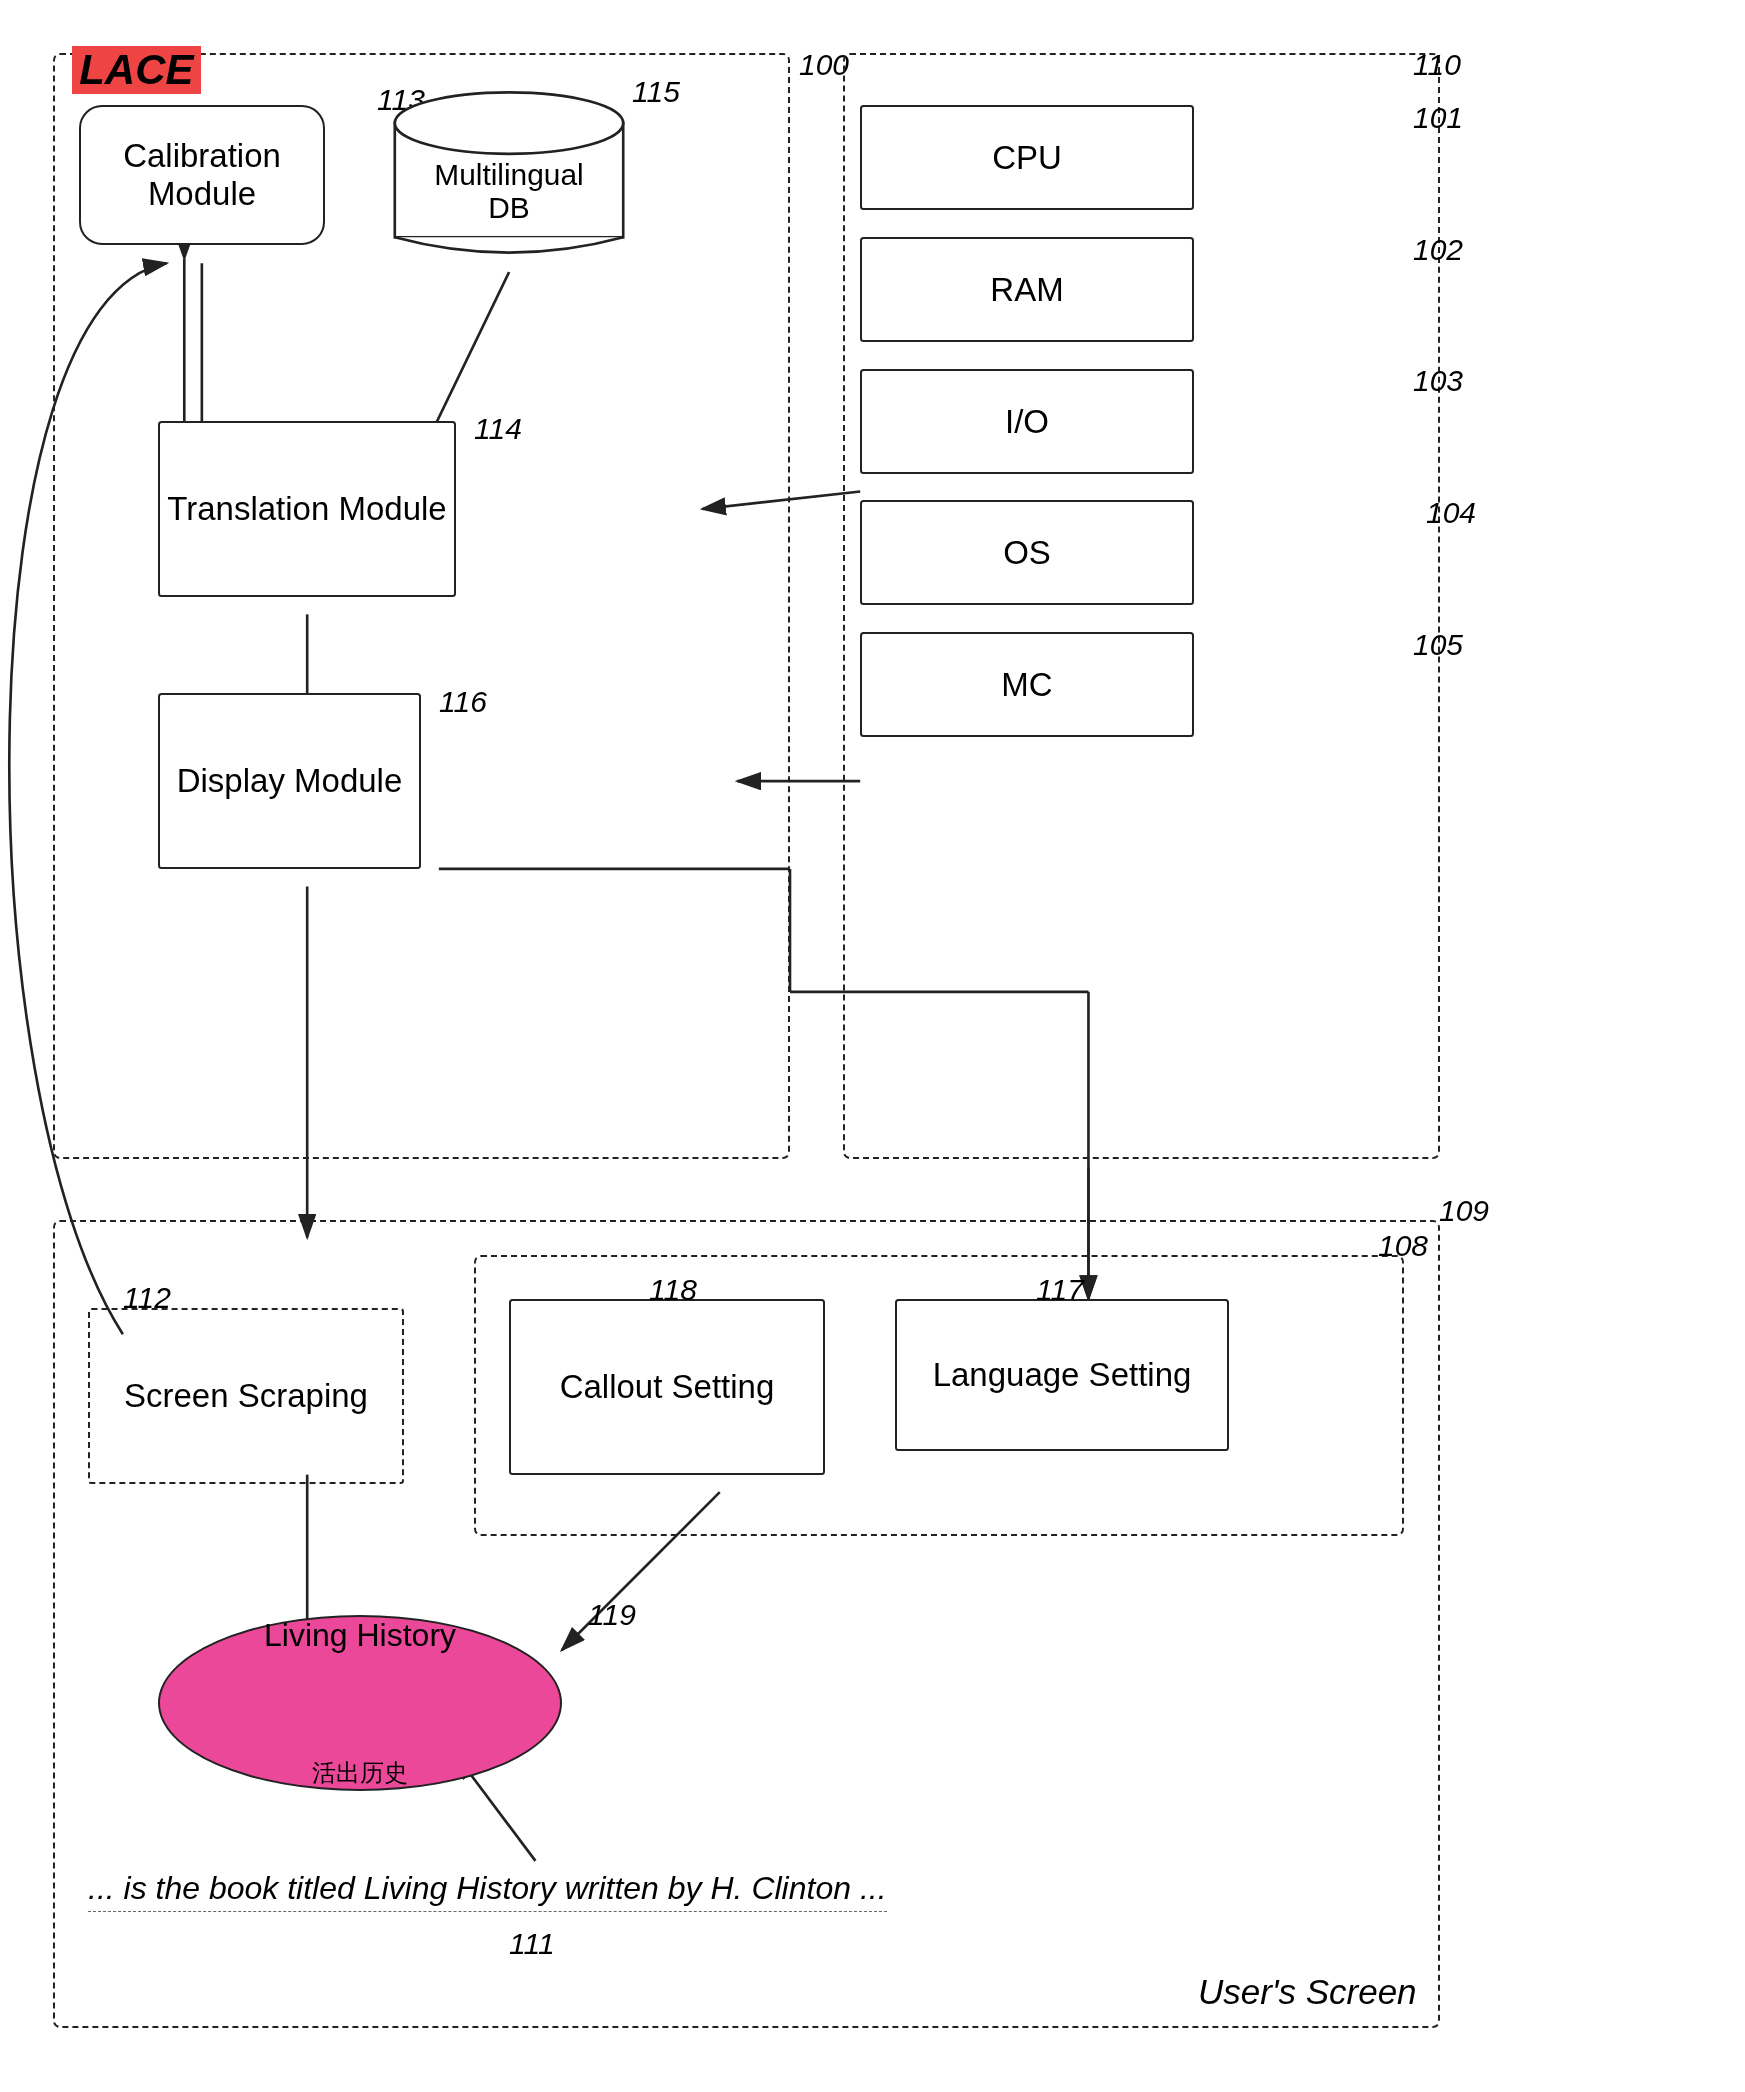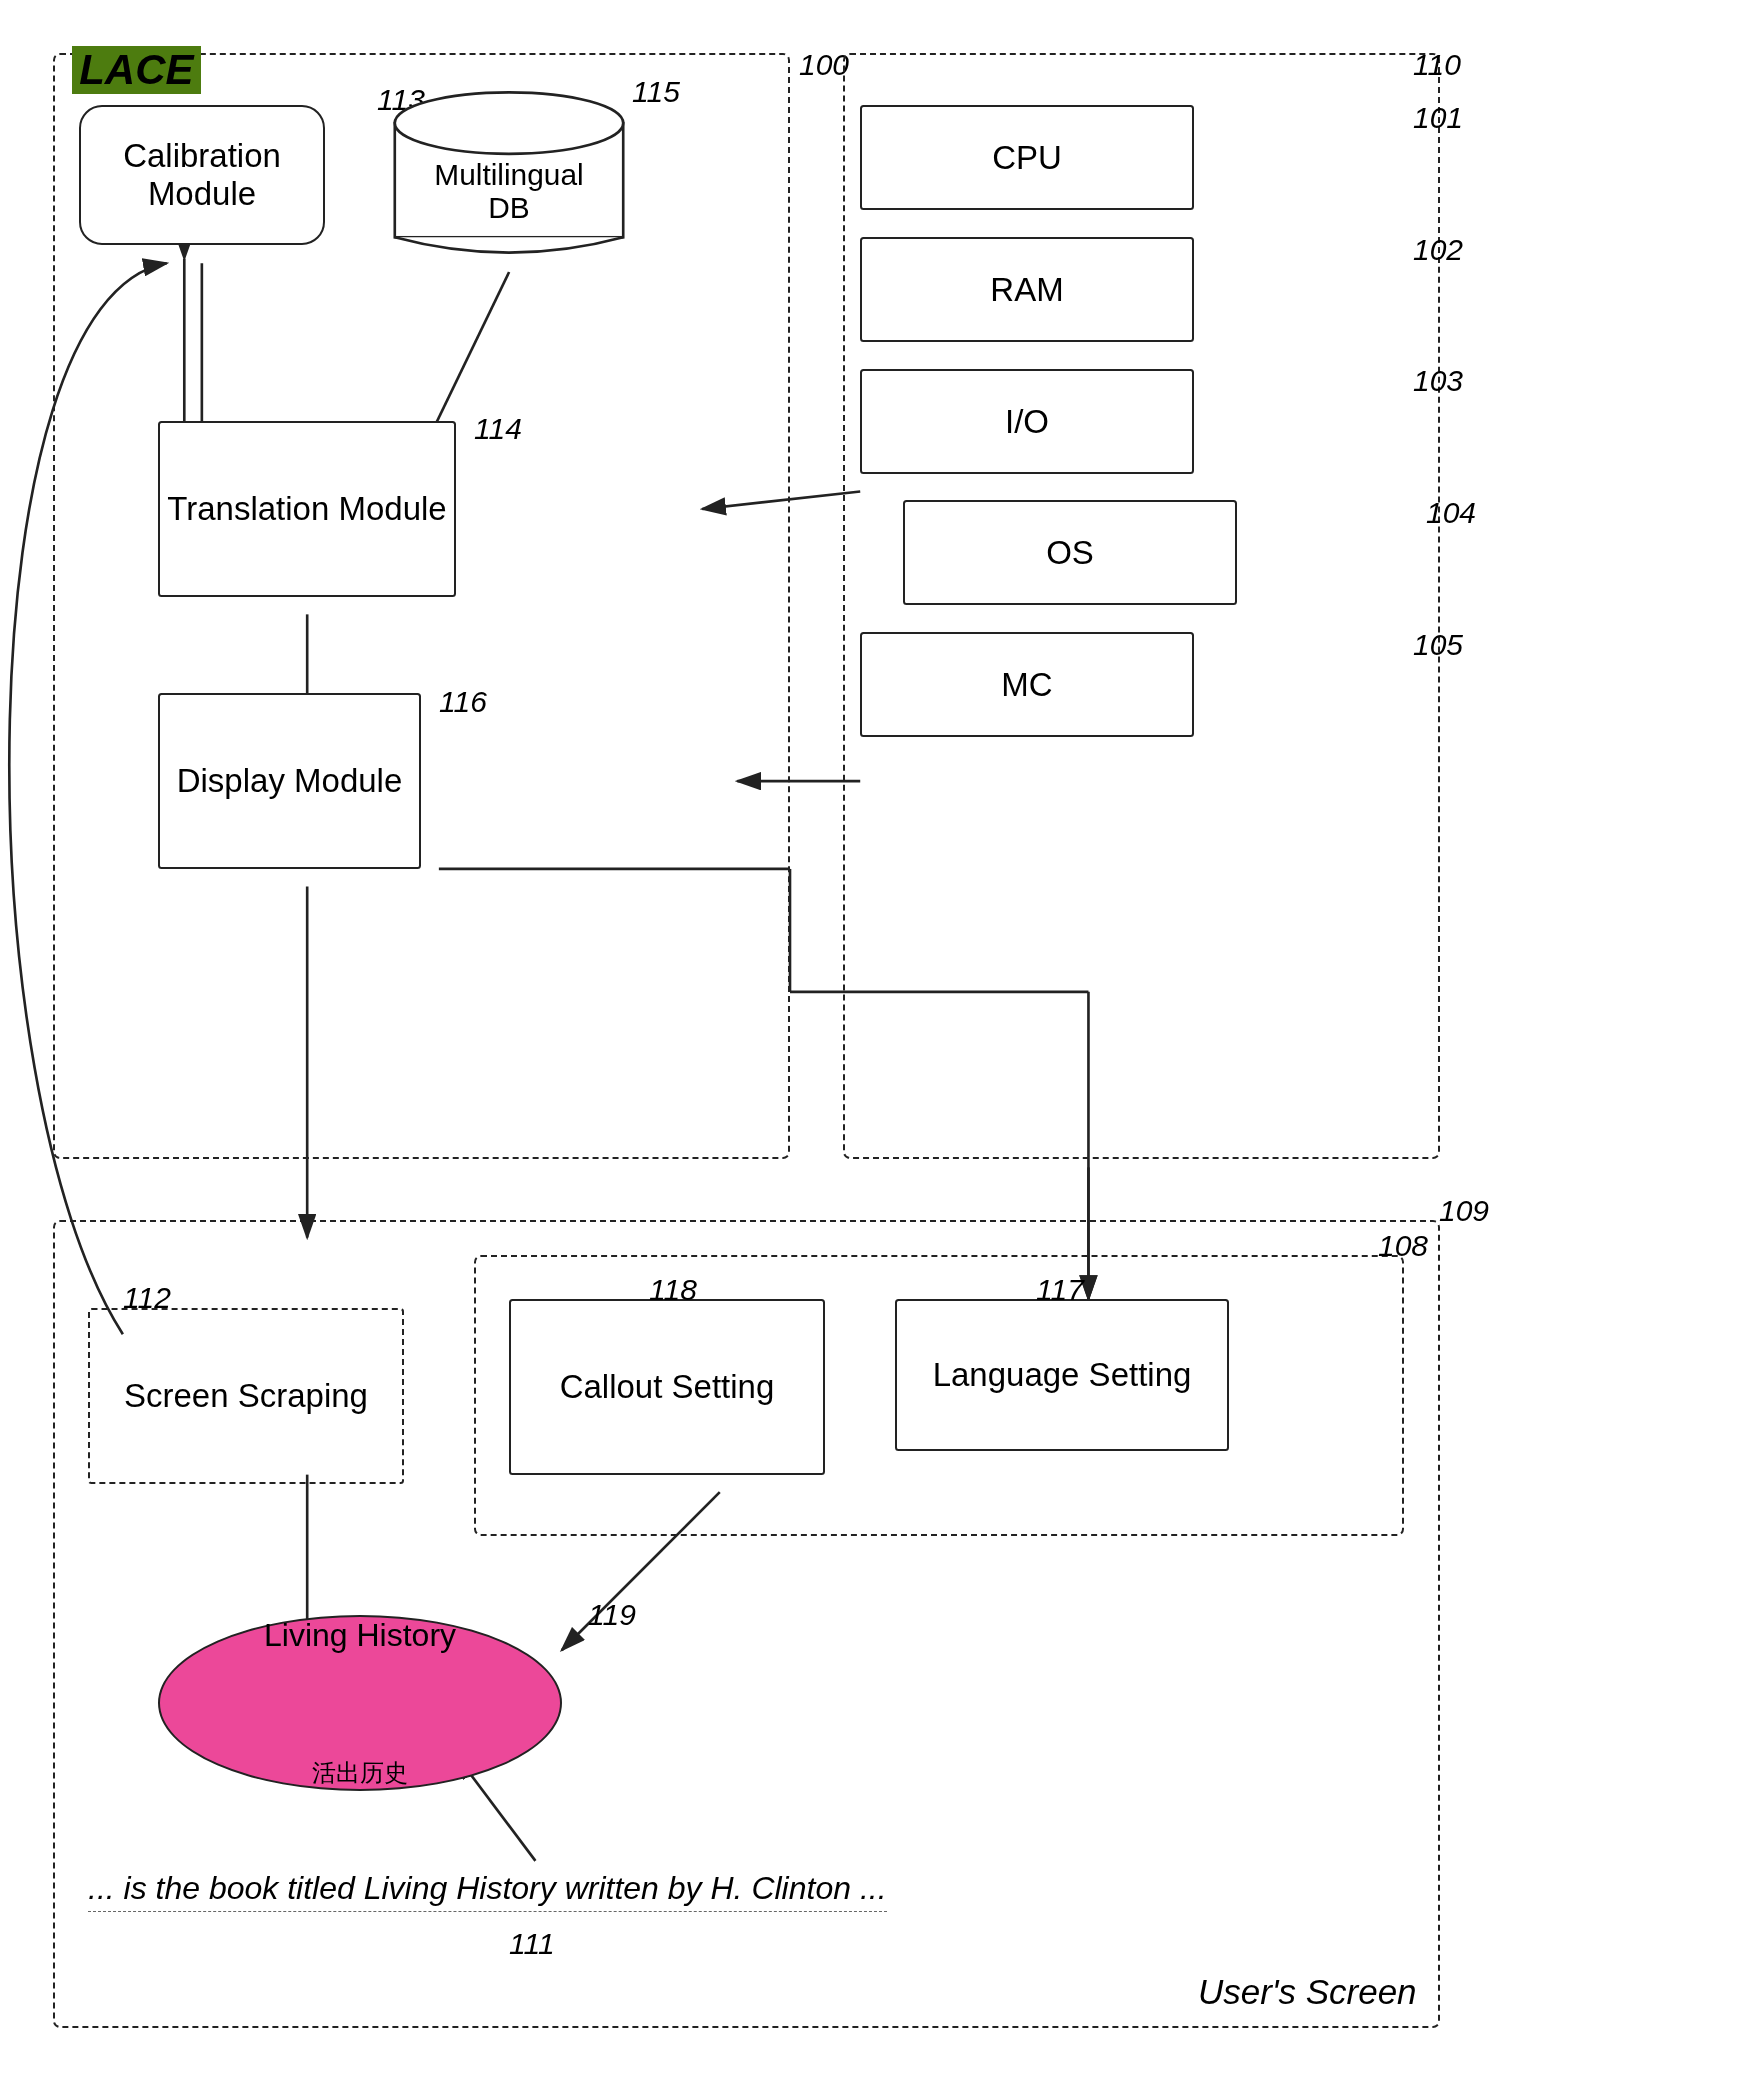--- a/index.html
+++ b/index.html
@@ -27,21 +27,21 @@
       left: 17.6px;
       width: 737px;
       height: 1106px;
       border: 2.6px dashed #222;
       border-radius: 7px;
     }
     .lace-label {
       position: absolute;
       top: -8.8px;
       left: 17.6px;
-      background: #4d7c0f;
+      background: #ef4444;
       padding: 0 7px;
       font-size: 42px;
       font-weight: bold;
       font-style: italic;
     }
 
     
     .computer-box {
       position: absolute;
       top: 17.6px;
@@ -277,21 +277,21 @@
   <div class="comp-box ram-box" style="left: 825px;">
     <span>RAM</span>
   </div>
   <span class="ref-num" style="top: 198px; left: 1378px;">102</span>
 
   <div class="comp-box io-box" style="left: 825px;">
     <span>I/O</span>
   </div>
   <span class="ref-num" style="top: 329px; left: 1378px;">103</span>
 
-  <div class="comp-box os-box" style="left: 868px;">
+  <div class="comp-box os-box" style="left: 825px;">
     <span>OS</span>
   </div>
   <span class="ref-num" style="top: 461px; left: 1378px; margin-left: 13px;">104</span>
 
   <div class="comp-box mc-box" style="left: 825px;">
     <span>MC</span>
   </div>
   <span class="ref-num" style="top: 593px; left: 1378px;">105</span>
 
   <div class="users-screen-box">

